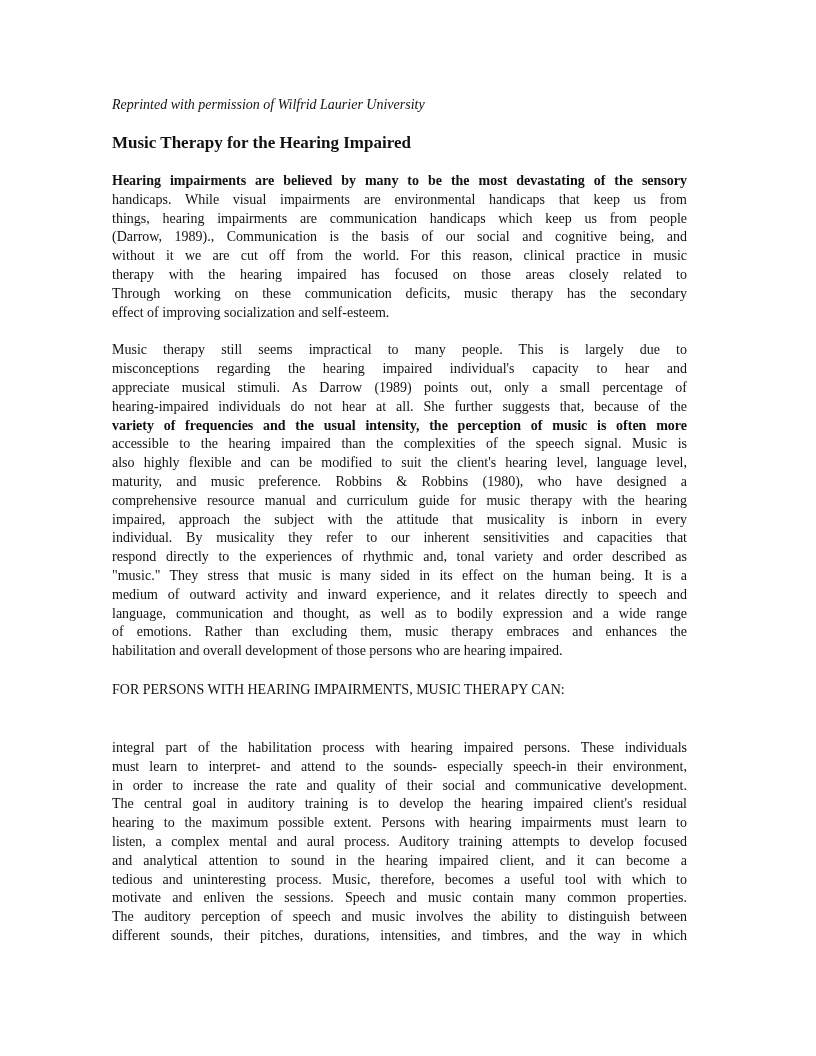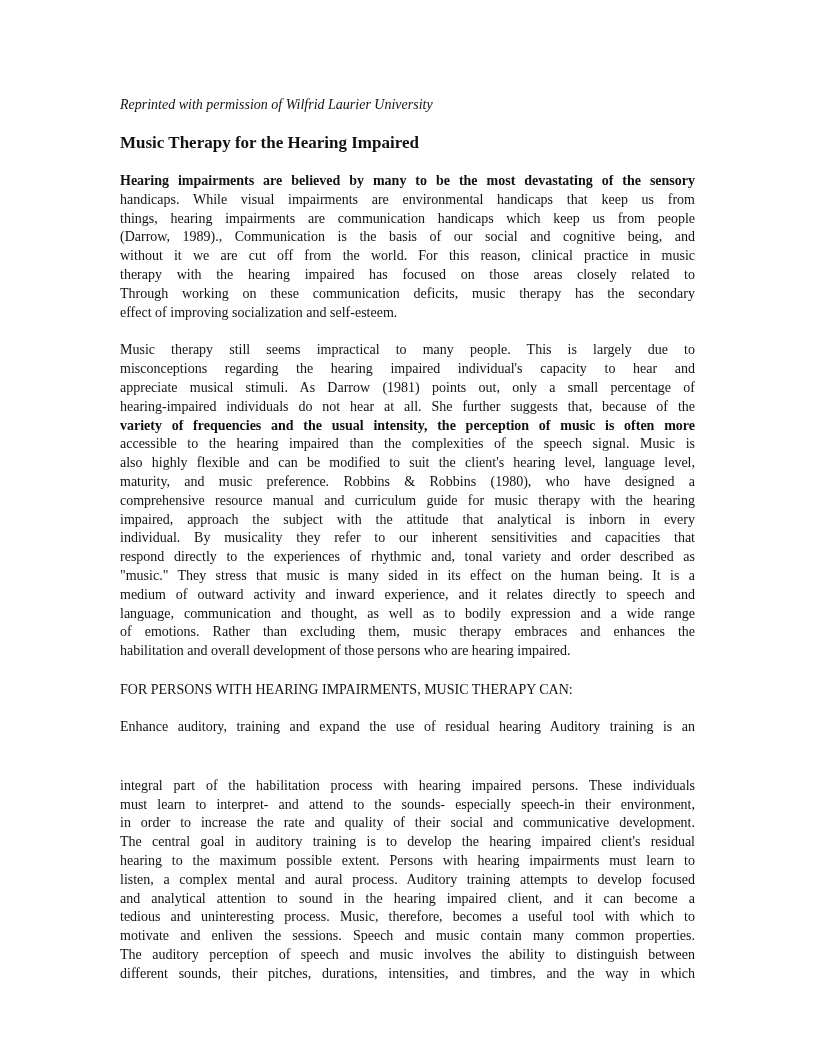--- a/index.html
+++ b/index.html
@@ -1,17 +1,17 @@
 <!DOCTYPE html>
 <html><head>
 <meta charset="utf-8">
 <style>
   html, body { margin: 0; padding: 0; background: #ffffff; }
   body { width: 816px; height: 1056px; position: relative; overflow: hidden; }
-  .page { position: absolute; left: 120px; top: 96px; width: 575px; font-family: "Liberation Serif", "DejaVu Serif", serif; color: #111; }
+  .page { position: absolute; left: 112px; top: 96px; width: 575px; font-family: "Liberation Serif", "DejaVu Serif", serif; color: #111; }
   .attribution { font-style: italic; font-size: 14px; line-height: 18px; margin: 0; }
   .title { font-weight: bold; font-size: 17px; line-height: 20px; margin: 19px 0 0 0; }
   .para { margin: 0; font-size: 14px; }
   .line { display: block; height: 18.8px; line-height: 18.8px; text-align: justify; text-align-last: justify; white-space: nowrap; overflow: visible; }
   .line.last { text-align-last: left; }
   .p1 { margin-top: 19px; }
   .p2 { margin-top: 19px; }
   .heading2 { margin-top: 19px; font-size: 14px; line-height: 19px; }
   .p3 { margin-top: 19px; }
 </style>
@@ -29,41 +29,40 @@
     <span class="line" style="white-space: normal;">(Darrow, 1989)., Communication is the basis of our social and cognitive being, and</span>
     <span class="line" style="white-space: normal;">without it we are cut off from the world. For this reason, clinical practice in music</span>
     <span class="line" style="white-space: normal;">therapy with the hearing impaired has focused on those areas closely related to</span>
     <span class="line" style="white-space: normal;">Through working on these communication deficits, music therapy has the secondary</span>
     <span class="line last" style="white-space: normal;">effect of improving socialization and self-esteem.</span>
   </div>
 
   <div class="para p2">
     <span class="line" style="white-space: normal;">Music therapy still seems impractical to many people. This is largely due to</span>
     <span class="line" style="white-space: normal;">misconceptions regarding the hearing impaired individual's capacity to hear and</span>
-    <span class="line" style="white-space: normal;">appreciate musical stimuli. As Darrow (1981) points out, only a small percentage of</span>
+    <span class="line" style="white-space: normal;">appreciate musical stimuli. As Darrow (1989) points out, only a small percentage of</span>
     <span class="line" style="white-space: normal;">hearing-impaired individuals do not hear at all. She further suggests that, because of the</span>
     <span class="line" style="white-space: normal; font-weight: bold;">variety of frequencies and the usual intensity, the perception of music is often more</span>
     <span class="line" style="white-space: normal;">accessible to the hearing impaired than the complexities of the speech signal. Music is</span>
     <span class="line" style="white-space: normal;">also highly flexible and can be modified to suit the client's hearing level, language level,</span>
     <span class="line" style="white-space: normal;">maturity, and music preference. Robbins &amp; Robbins (1980), who have designed a</span>
     <span class="line" style="white-space: normal;">comprehensive resource manual and curriculum guide for music therapy with the hearing</span>
-    <span class="line" style="white-space: normal;">impaired, approach the subject with the attitude that analytical is inborn in every</span>
+    <span class="line" style="white-space: normal;">impaired, approach the subject with the attitude that musicality is inborn in every</span>
     <span class="line" style="white-space: normal;">individual. By musicality they refer to our inherent sensitivities and capacities that</span>
     <span class="line" style="white-space: normal;">respond directly to the experiences of rhythmic and, tonal variety and order described as</span>
     <span class="line" style="white-space: normal;">"music." They stress that music is many sided in its effect on the human being. It is a</span>
     <span class="line" style="white-space: normal;">medium of outward activity and inward experience, and it relates directly to speech and</span>
     <span class="line" style="white-space: normal;">language, communication and thought, as well as to bodily expression and a wide range</span>
     <span class="line" style="white-space: normal;">of emotions. Rather than excluding them, music therapy embraces and enhances the</span>
     <span class="line last" style="white-space: normal;">habilitation and overall development of those persons who are hearing impaired.</span>
   </div>
 
   <p class="para heading2">FOR PERSONS WITH HEARING IMPAIRMENTS, MUSIC THERAPY CAN:</p>
 
   <div class="para p3">
-    <span class="line" style="white-space: normal;">Enhance auditory, training and expand the use of residual hearing Auditory training is an</span>
     <span class="line" style="white-space: normal; margin-top: 40px;">integral part of the habilitation process with hearing impaired persons. These individuals</span>
     <span class="line" style="white-space: normal;">must learn to interpret- and attend to the sounds- especially speech-in their environment,</span>
     <span class="line" style="white-space: normal;">in order to increase the rate and quality of their social and communicative development.</span>
     <span class="line" style="white-space: normal;">The central goal in auditory training is to develop the hearing impaired client's residual</span>
     <span class="line" style="white-space: normal;">hearing to the maximum possible extent. Persons with hearing impairments must learn to</span>
     <span class="line" style="white-space: normal;">listen, a complex mental and aural process. Auditory training attempts to develop focused</span>
     <span class="line" style="white-space: normal;">and analytical attention to sound in the hearing impaired client, and it can become a</span>
     <span class="line" style="white-space: normal;">tedious and uninteresting process. Music, therefore, becomes a useful tool with which to</span>
     <span class="line" style="white-space: normal;">motivate and enliven the sessions. Speech and music contain many common properties.</span>
     <span class="line" style="white-space: normal;">The auditory perception of speech and music involves the ability to distinguish between</span>

